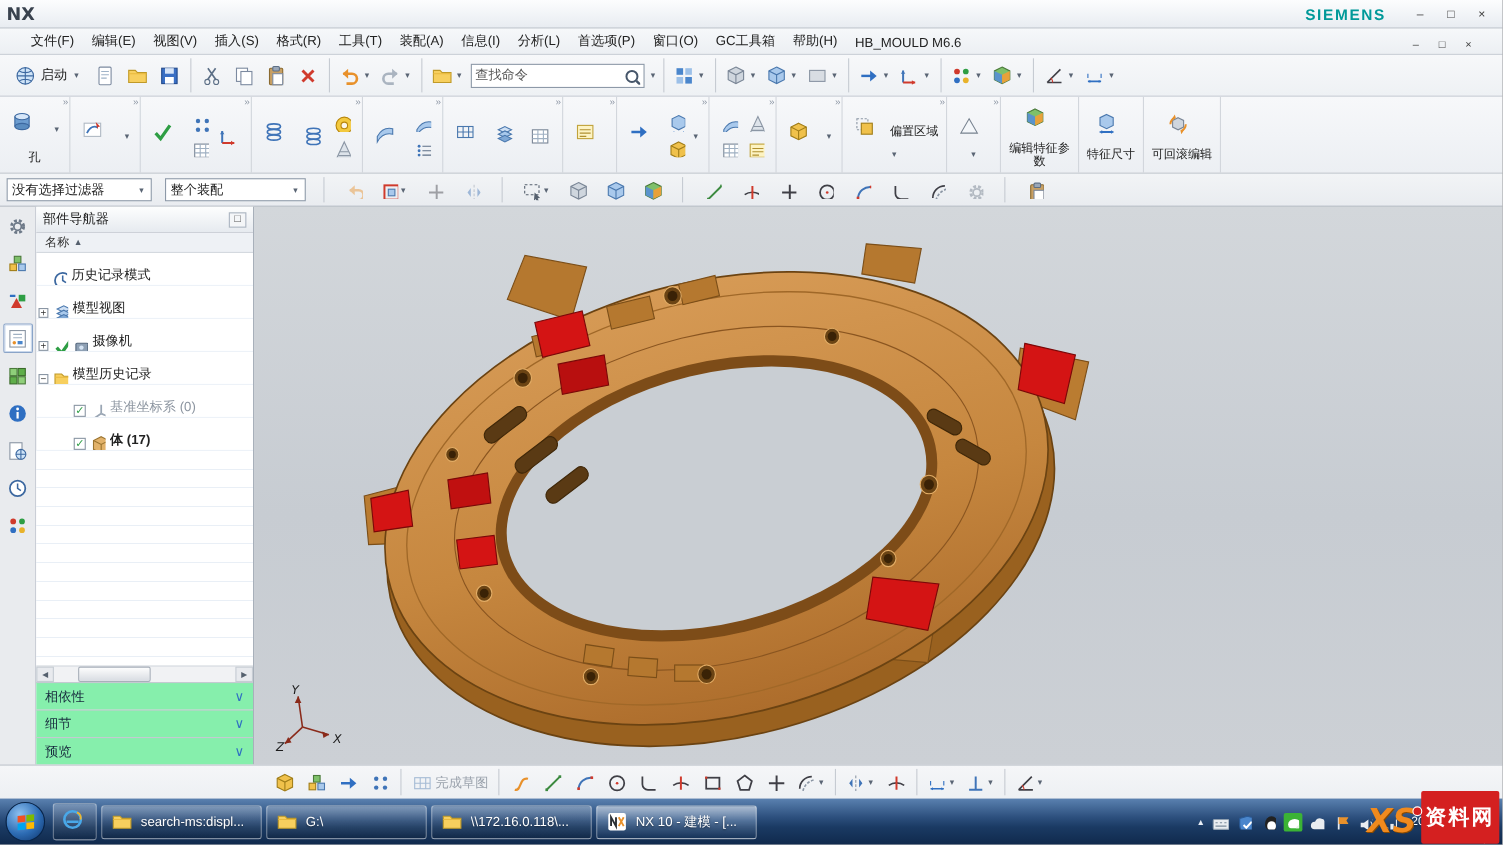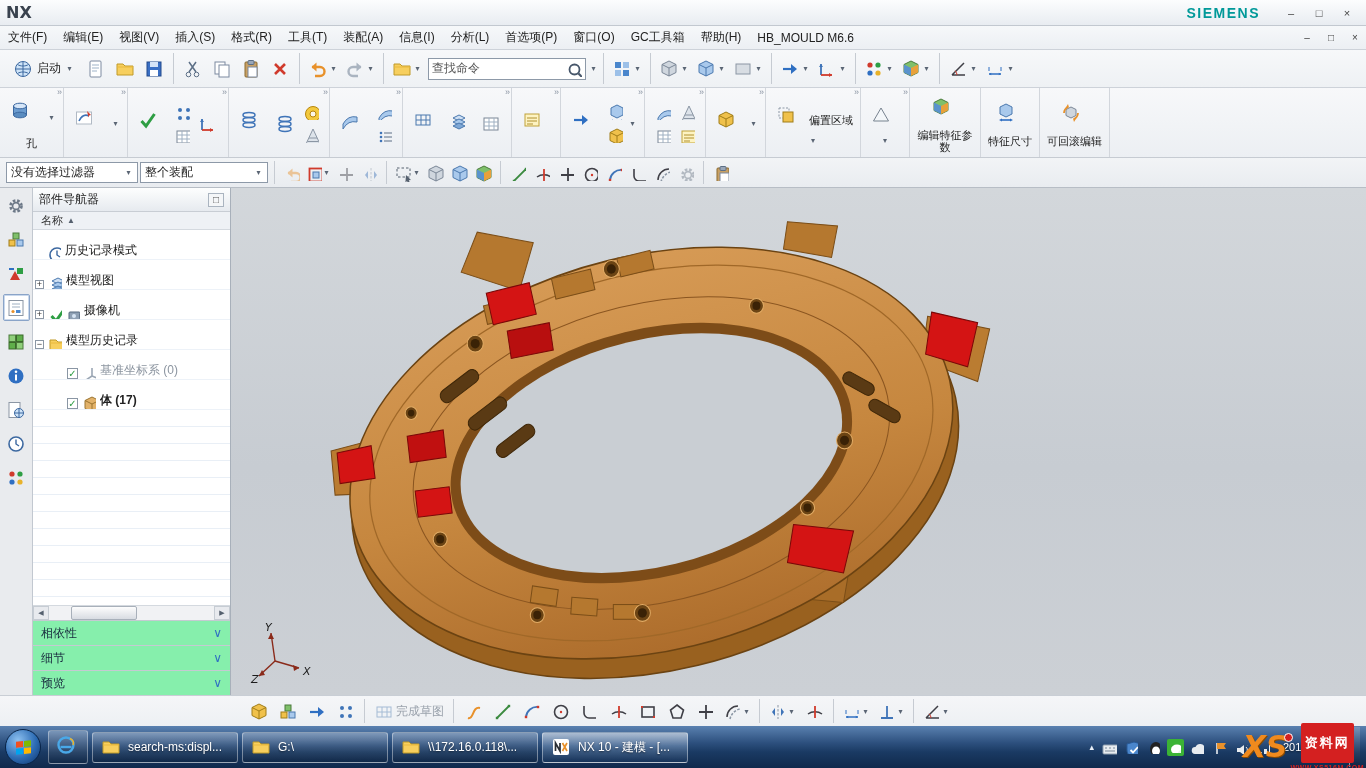--- a/index.html
+++ b/index.html
@@ -8,21 +8,21 @@
 svg.ic{display:block}
 .i14{width:14px;height:14px}.i16{width:16px;height:16px}.i18{width:18px;height:18px}.i20{width:20px;height:20px}.i24{width:24px;height:24px}.i28{width:28px;height:28px}.i32{width:32px;height:32px}
 
 .titlebar{height:26px;display:flex;align-items:center;gap:8px;padding:0 6px;background:linear-gradient(#fcfdfe,#e8ecf1);border-bottom:1px solid #c2c8d0;flex:0 0 auto}
 .nxlogo{font-weight:bold;font-size:16px;color:#39424e;font-family:"DejaVu Sans",sans-serif}
 .title-text{font-size:12px;color:#1c1c1c;white-space:nowrap;overflow:hidden}
 .brand{margin-left:auto;font-weight:bold;font-size:14px;letter-spacing:1.5px;color:#009999}
 .wctrl{display:flex;gap:2px;margin-left:10px}
 .wbtn{width:26px;height:17px;display:flex;align-items:center;justify-content:center;color:#444;font-size:11px;border:1px solid transparent;border-radius:2px}
 
-.menubar{height:24px;display:flex;align-items:center;background:linear-gradient(#f6f8fa,#eceff3);border-bottom:1px solid #cdd2d9;padding:0 0;flex:0 0 auto}
+.menubar{height:24px;display:flex;align-items:flex-end;background:linear-gradient(#f6f8fa,#eceff3);border-bottom:1px solid #cdd2d9;padding:0 20px;flex:0 0 auto}
 .menu-item{padding:3px 8px;white-space:nowrap;border-radius:2px}
 .menubar .wctrl{margin-left:auto}
 .menubar .wbtn{width:22px;height:15px;font-size:10px}
 
 .toolbar1{height:38px;display:flex;align-items:center;gap:1px;background:linear-gradient(#f7f8fa,#eef1f4);border-bottom:1px solid #cdd2d9;padding:0 6px;flex:0 0 auto}
 .tbtn{min-width:28px;height:28px;display:inline-flex;align-items:center;justify-content:center;gap:1px;border:1px solid transparent;border-radius:2px;padding:0 2px}
 .dd{font-size:8px;color:#5a6574;width:9px;text-align:center}
 .sep{width:1px;align-self:stretch;background:#c6cbd2;margin:3px 4px}
 .startbtn{display:inline-flex;align-items:center;gap:4px;height:28px;padding:0 6px;border:1px solid transparent;border-radius:2px}
 .searchbox{display:inline-flex;align-items:center;height:22px;border:1px solid #8d99a8;background:#fff;width:158px;padding:0 3px;margin:0 2px}
@@ -30,21 +30,21 @@
 
 .toolbar2{height:70px;display:flex;align-items:stretch;background:linear-gradient(#f7f8fa,#eceff3);border-bottom:1px solid #c6cbd2;flex:0 0 auto}
 .fgroup{position:relative;display:flex;flex-direction:column;align-items:center;justify-content:center;padding:3px 7px 1px;border-right:1px solid #d2d6dc}
 .fgroup .ovf{position:absolute;top:0;right:1px;font-size:9px;color:#8a94a2;line-height:9px}
 .frow{display:flex;align-items:center;gap:2px}
 .fcol{display:flex;flex-direction:column;gap:1px}
 .fbtn{display:flex;align-items:center;justify-content:center;border:1px solid transparent;border-radius:2px;padding:2px}
 .flabel{font-size:11px;color:#222;text-align:center;line-height:12px;margin-top:1px}
 .flabel.wrap{width:56px;white-space:normal}
 
-.selbar{height:30px;display:flex;align-items:center;gap:2px;background:linear-gradient(#f2f4f6,#e9ecf0);border-bottom:1px solid #b7bdc5;padding:0 6px;flex:0 0 auto}
+.selbar{height:30px;display:flex;align-items:center;gap:12px;background:linear-gradient(#f2f4f6,#e9ecf0);border-bottom:1px solid #b7bdc5;padding:0 6px;flex:0 0 auto}
 .combo{display:inline-flex;align-items:center;height:21px;border:1px solid #8d99a8;background:#fff;padding:0 4px;gap:4px}
 .combo .val{white-space:nowrap;overflow:hidden}
 .sbtn{min-width:22px;height:22px;display:inline-flex;align-items:center;justify-content:center;border:1px solid transparent;border-radius:2px}
 .sbtn.dim{opacity:.45}
 
 .main{flex:1;display:flex;min-height:0}
 .sidestrip{width:33px;background:#e9ebee;border-right:1px solid #c2c8d0;display:flex;flex-direction:column;align-items:center;padding-top:4px;gap:7px}
 .side-btn{width:27px;height:27px;display:flex;align-items:center;justify-content:center;border:1px solid transparent;border-radius:2px}
 .side-btn.active{background:#fff;border-color:#8aa4c8;box-shadow:0 0 0 1px #c9d8ec inset}
 .navigator{width:198px;background:#fff;border-right:1px solid #a8b0ba;display:flex;flex-direction:column;min-height:0}
@@ -88,21 +88,21 @@
 .tray{margin-left:auto;display:flex;align-items:center;gap:5px;padding-right:4px}
 .tray-ic{width:17px;height:17px;display:flex;align-items:center;justify-content:center;border-radius:2px}
 .trayup{color:#e8eef6;font-size:9px;padding:0 2px}
 .clock{color:#fff;font-size:11px;text-align:center;line-height:13px;padding:0 6px;text-shadow:0 1px 2px rgba(0,0,0,.6)}
 .showdesk{width:11px;height:40px;border-left:1px solid rgba(255,255,255,.5);background:linear-gradient(rgba(255,255,255,.18),rgba(0,0,0,.15))}
 
 .watermark{position:absolute;right:2px;bottom:0;height:42px;display:flex;align-items:center;gap:3px;z-index:5;pointer-events:none}
 .wm-xs{font:italic bold 30px "DejaVu Sans",sans-serif;color:#f08a1e;text-shadow:1px 1px 0 #8a4a00;line-height:30px;position:relative}
 .wm-dot{position:absolute;right:-6px;top:1px;width:9px;height:9px;border-radius:50%;background:#d42020;border:1px solid #fff}
 .wm-col{display:flex;flex-direction:column;align-items:center;gap:1px}
-.wm-name{background:#d42020;color:#fff;font-size:13px;font-weight:bold;padding:11px 4px;border-radius:2px;letter-spacing:2px}
+.wm-name{background:#d42020;color:#fff;font-size:19px;font-weight:bold;padding:11px 4px;border-radius:2px;letter-spacing:2px}
 .wm-url{color:#d42020;font-size:7px;font-weight:bold;letter-spacing:.5px}
 </style>
 </head>
 <body>
 
 <svg width="0" height="0" style="position:absolute">
 <defs>
 <g id="d-file">
         <rect x="4" y="2" width="11" height="16" rx="1" fill="#fff" stroke="#7c8aa0"></rect>
         <path d="M6 6h7M6 9h7M6 12h5" stroke="#9fb3c8" fill="none"></path>

